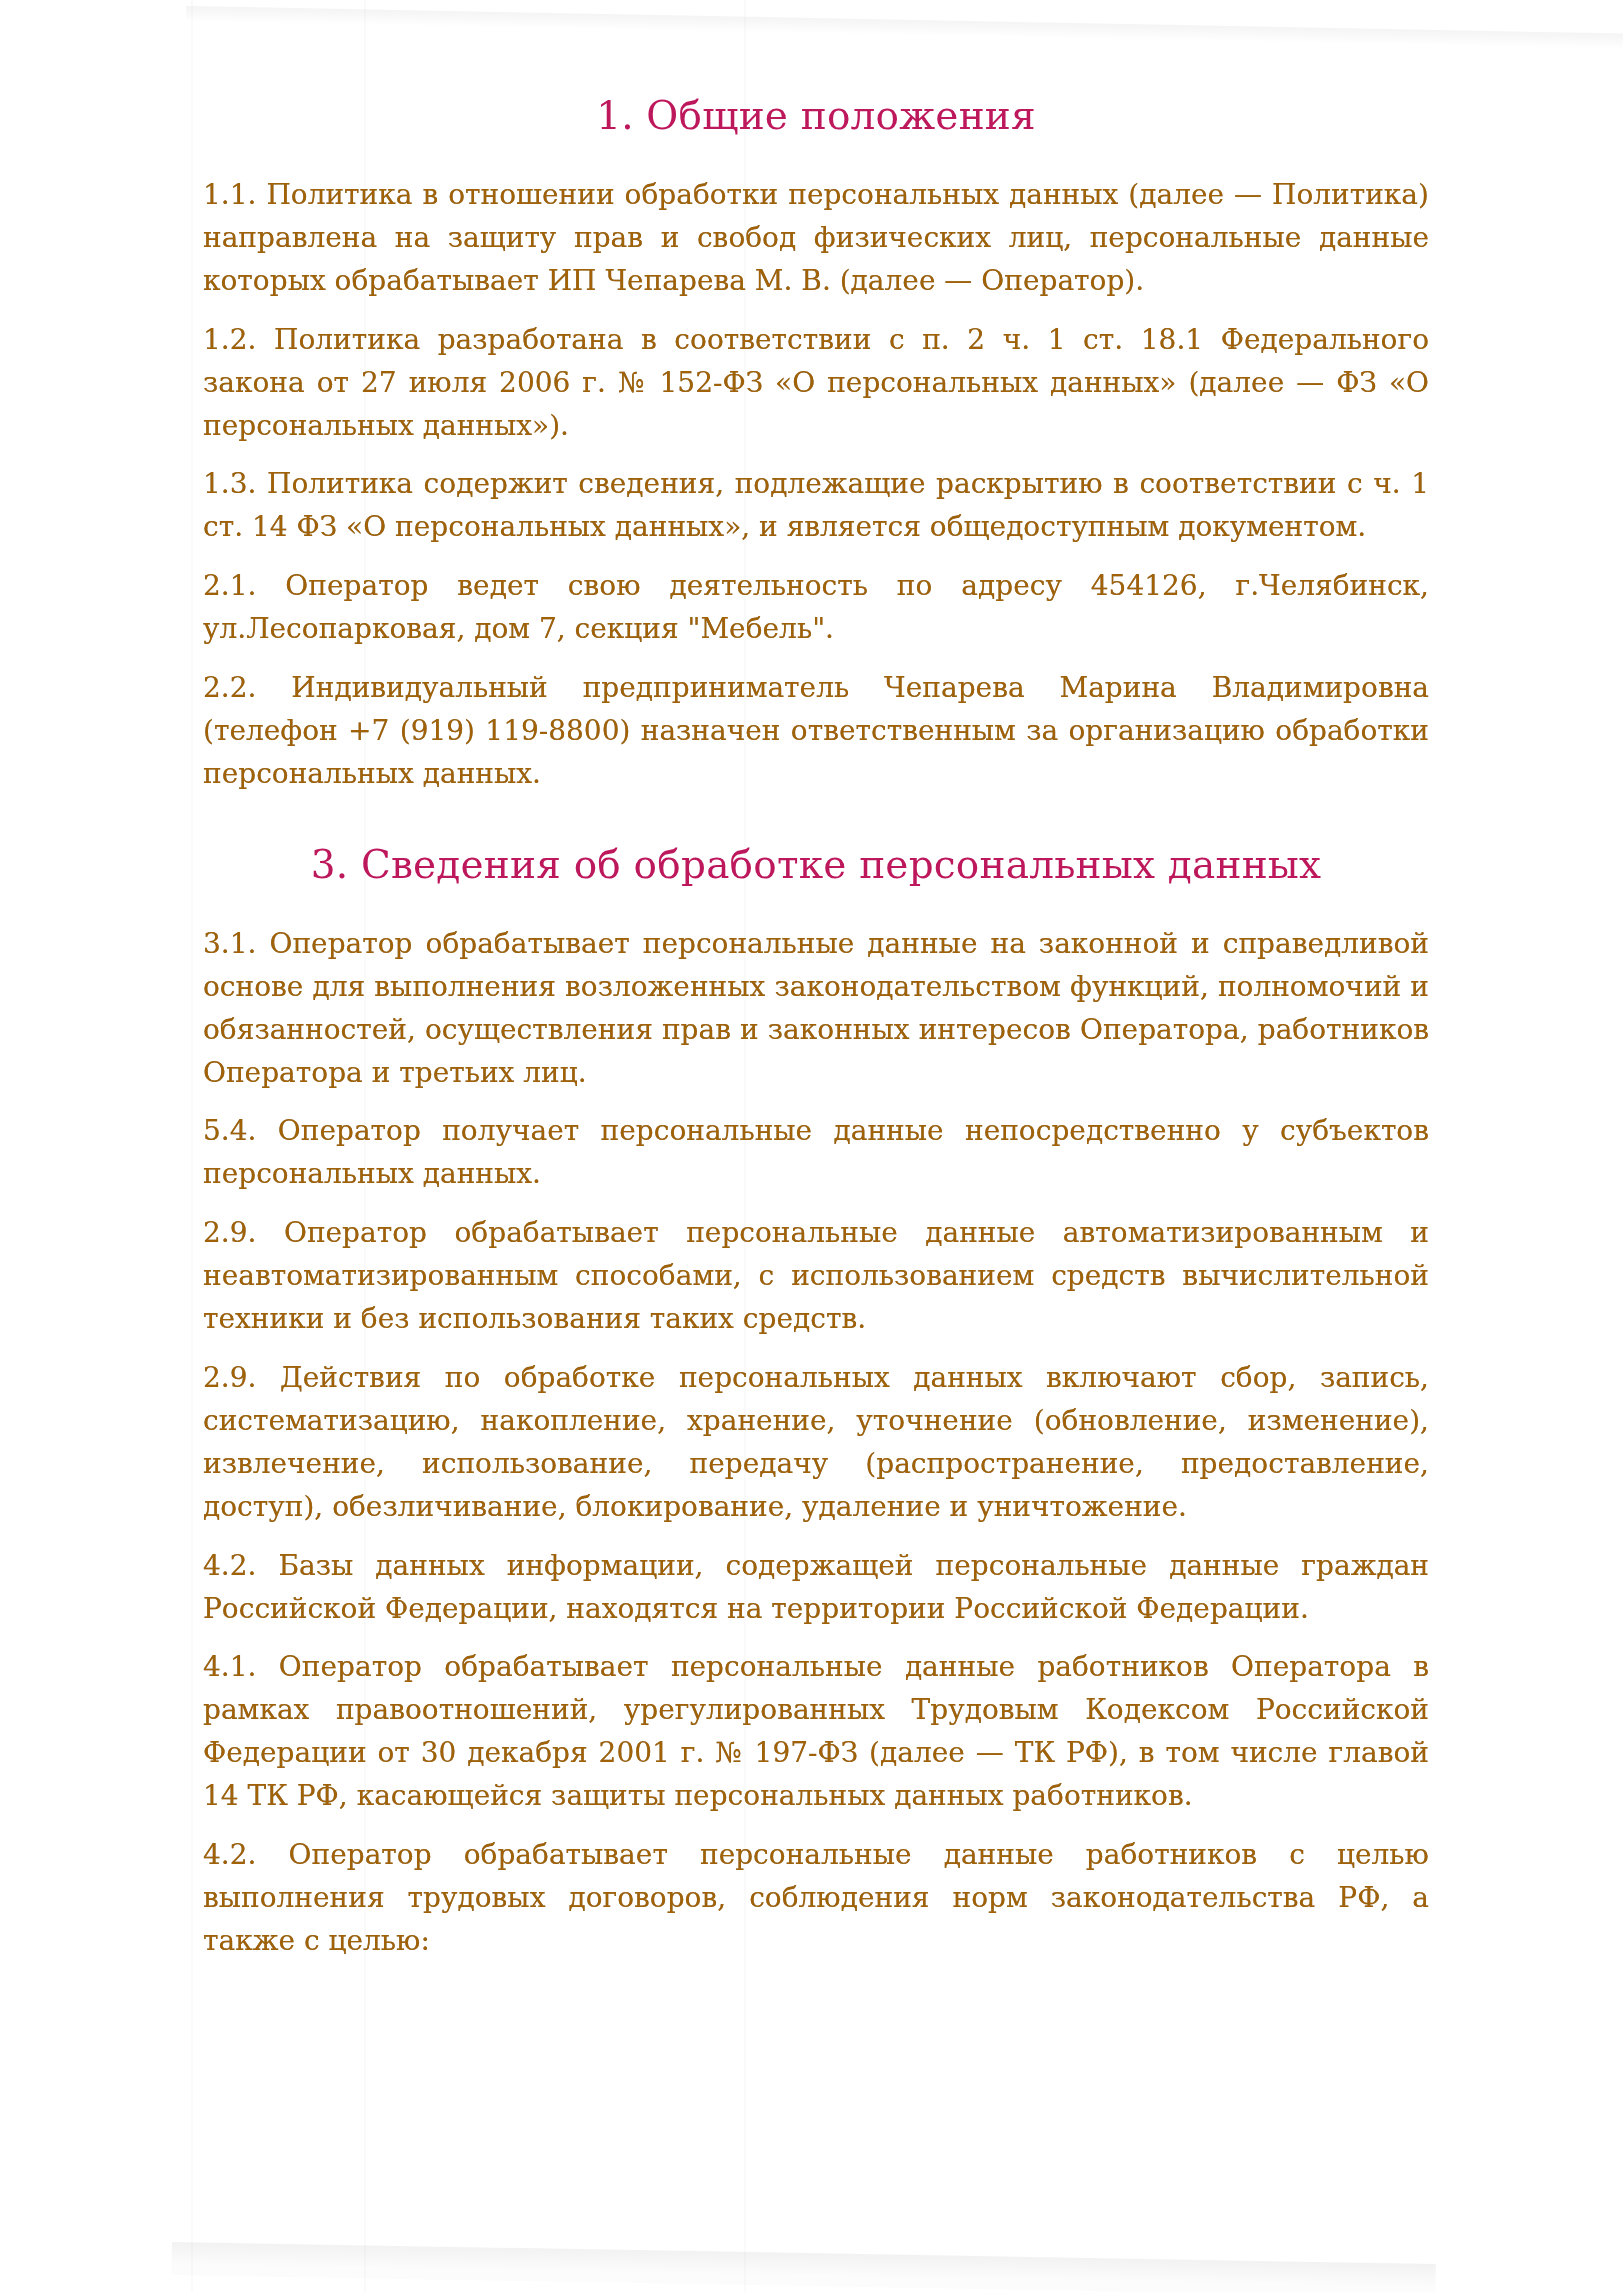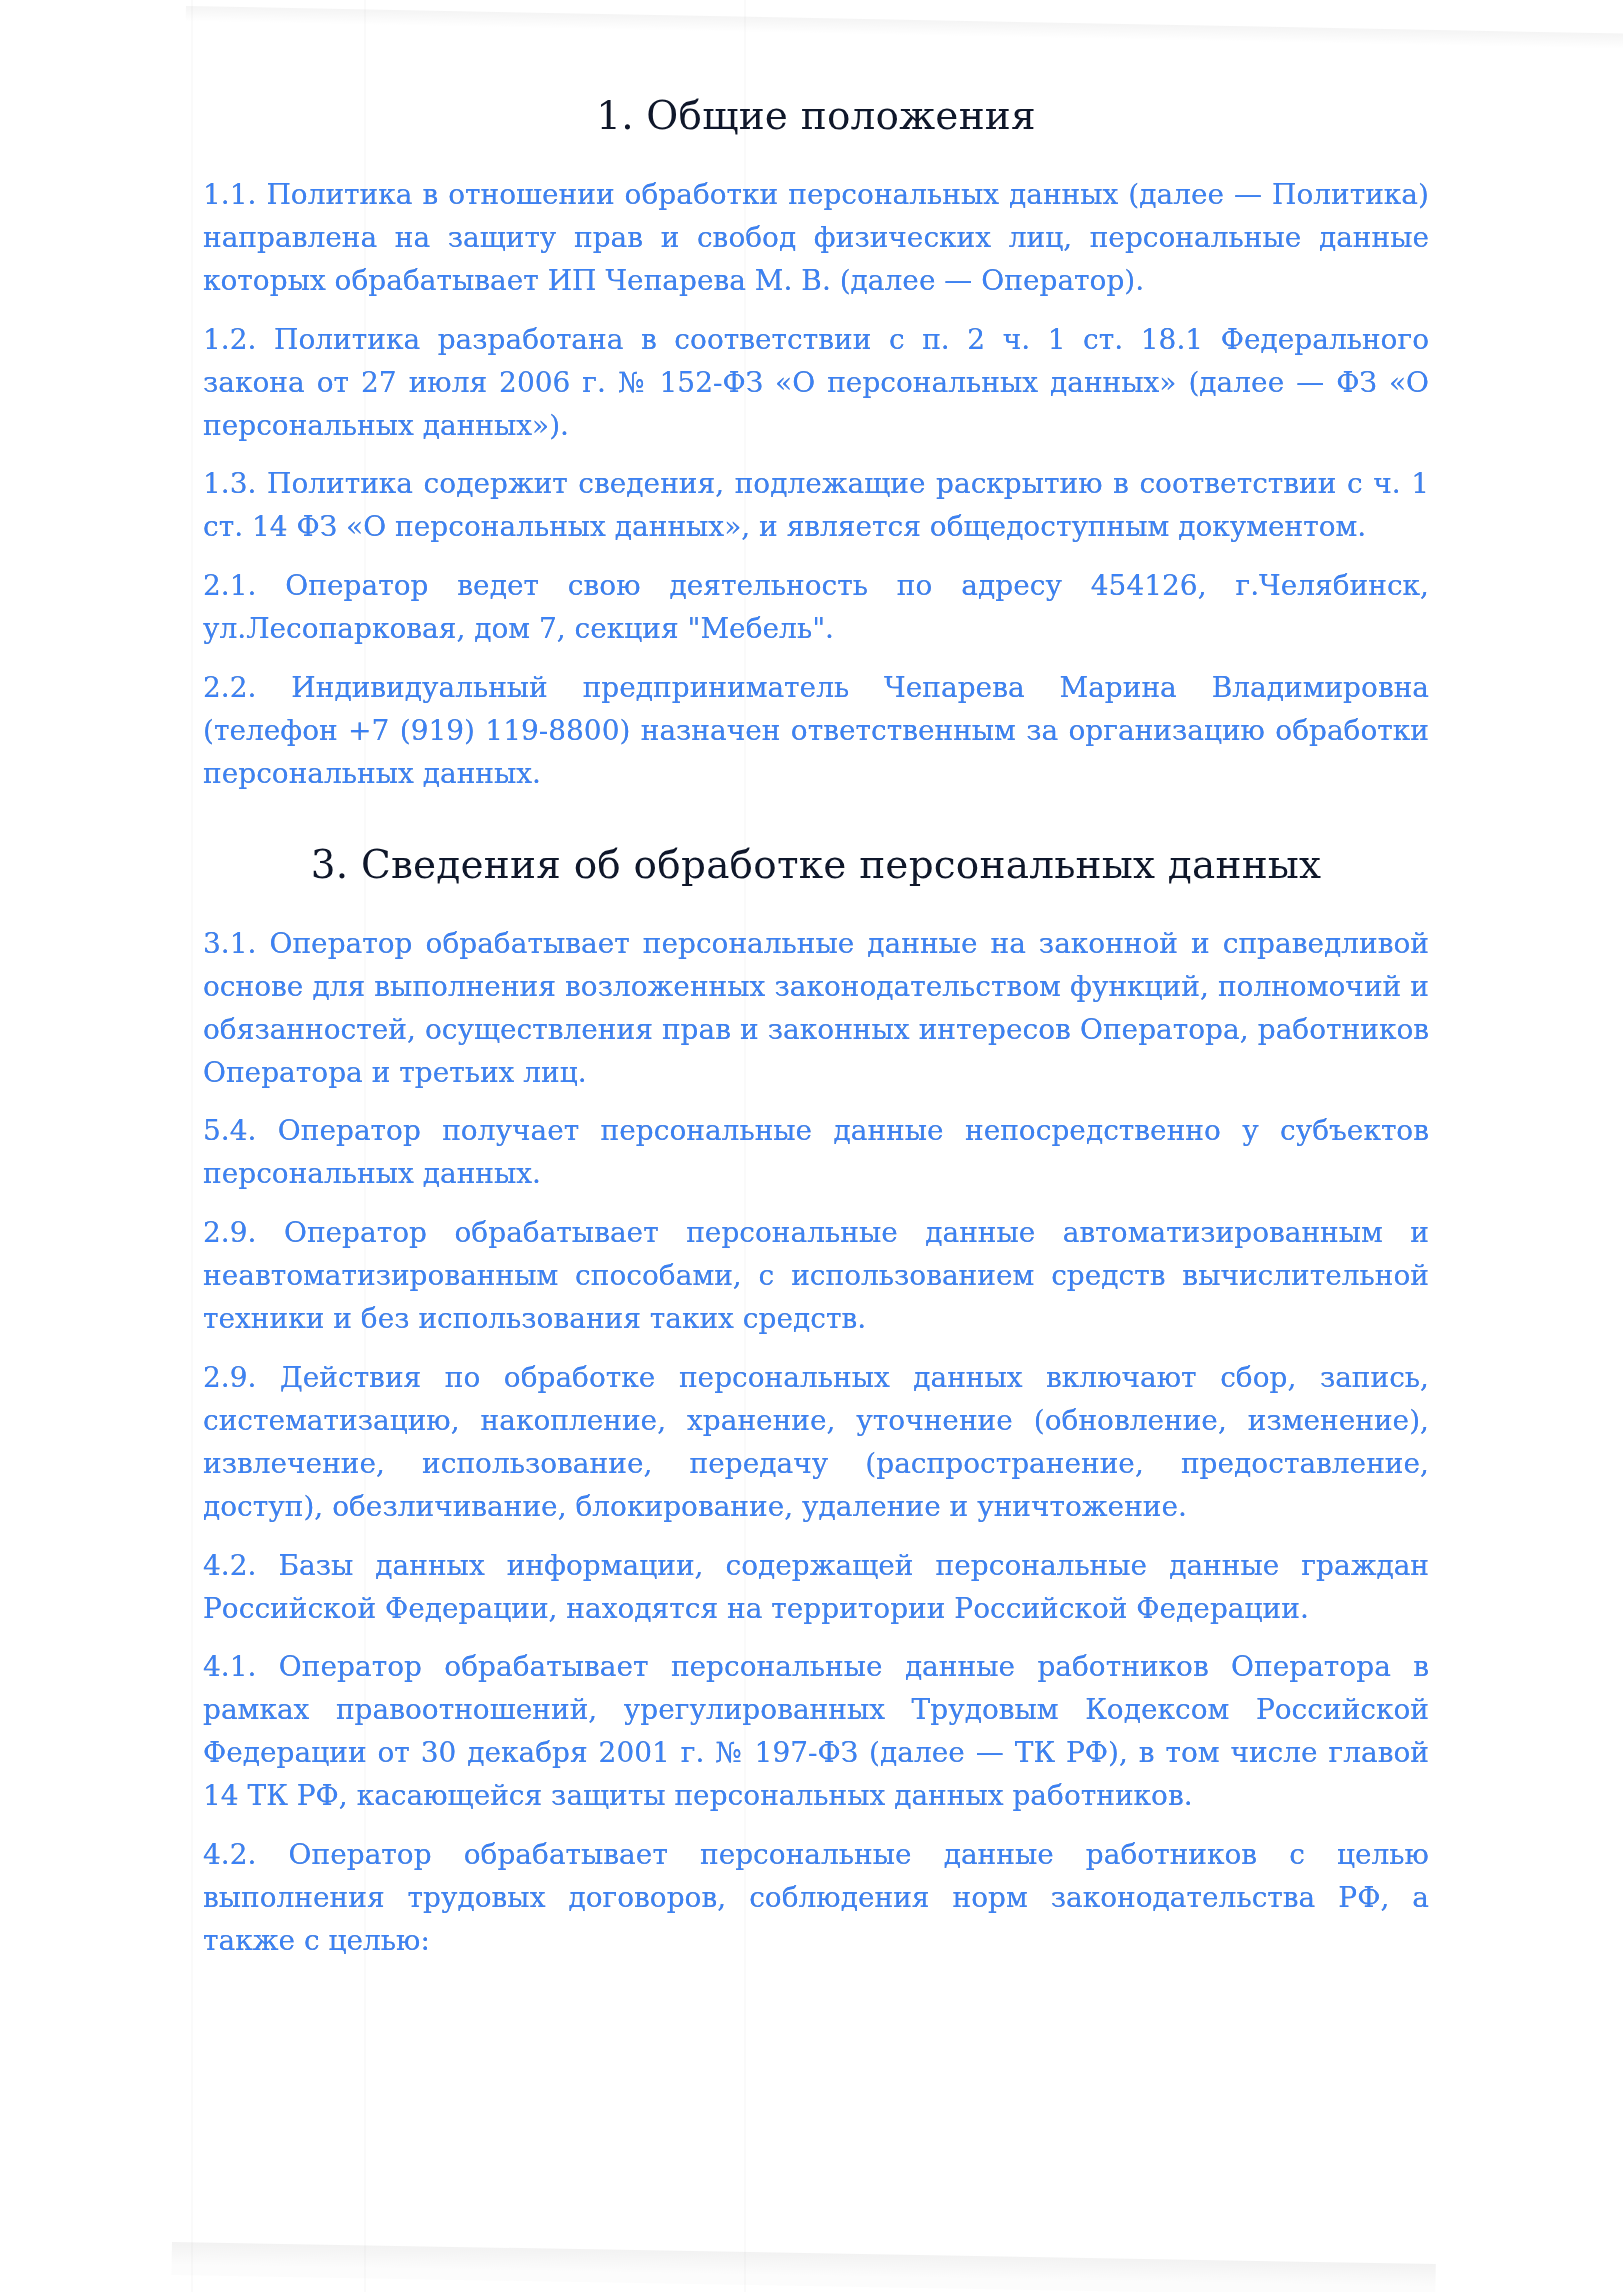--- a/index.html
+++ b/index.html
@@ -49,32 +49,32 @@
   .content {
     position: relative;
     padding: 93px 194px 0 203px;
   }
   h2.section-heading {
     font-size: 39px;
     line-height: 45px;
     font-weight: 400;
     text-align: center;
     margin: 47px 0 35px 0;
-    color: #0f172a;
+    color: #be185d;
     letter-spacing: 0.2px;
   }
   h2.section-heading.first { margin-top: 0; }
   p.clause {
     font-size: 28px;
     line-height: 43px;
     margin: 0 0 15.7px 0;
     text-align: justify;
     text-justify: inter-word;
     hyphens: none;
-    color: #3b82f6;
+    color: #a16207;
     text-shadow: 0 0 0.5px rgba(20,20,20,0.45);
   }
 </style>
 </head>
 <body>
 
 <div class="page">
 
   <div class="scan-edge-top"></div>
   <div class="streak s1"></div>

